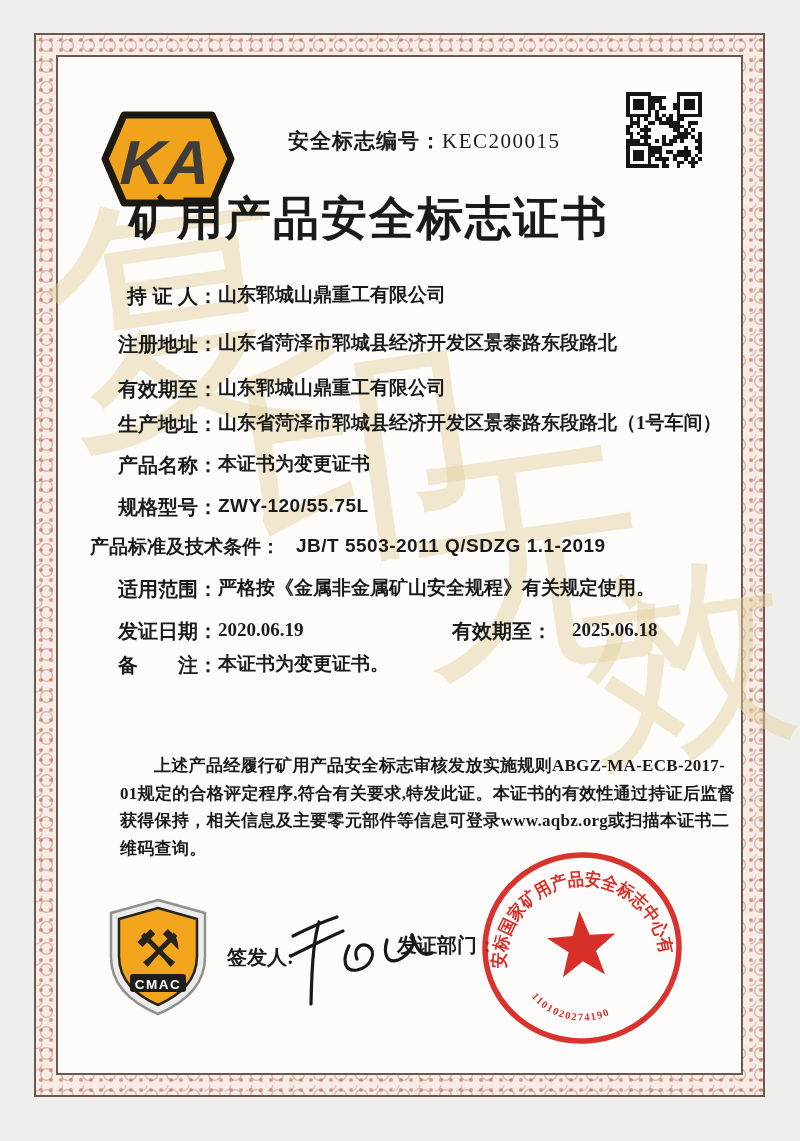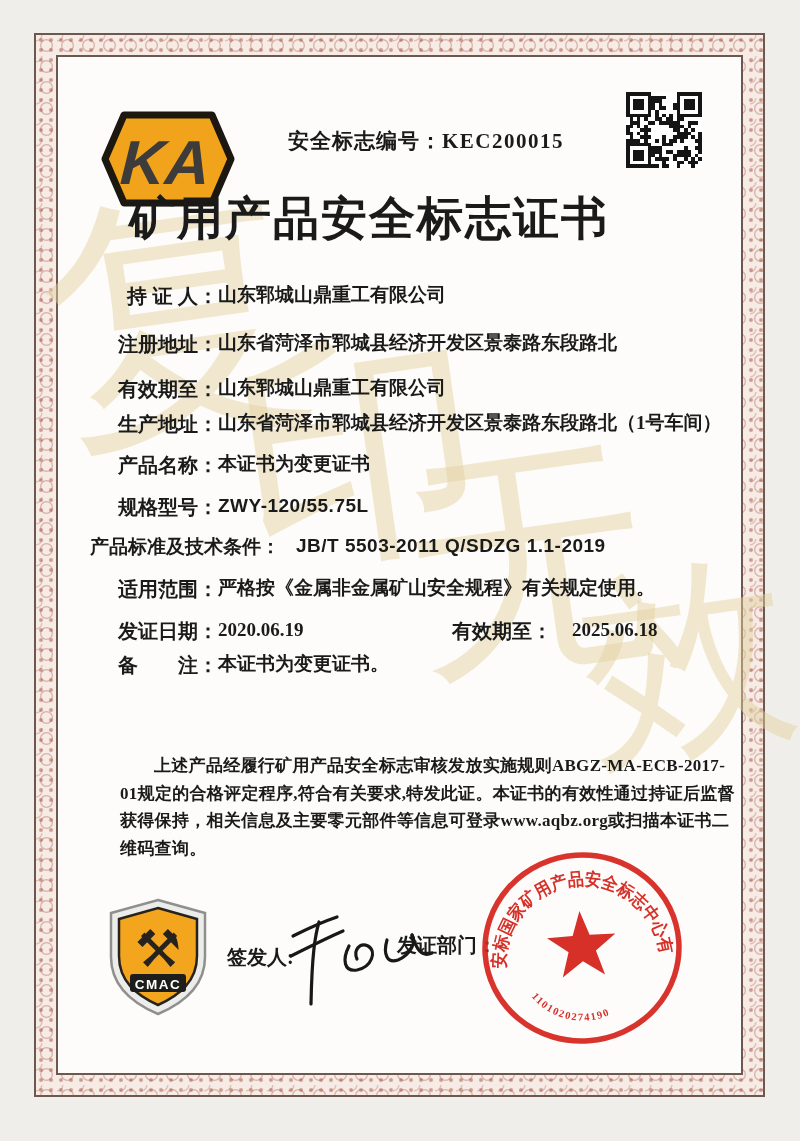--- a/index.html
+++ b/index.html
@@ -30,21 +30,21 @@
       pointer-events:none;user-select:none;}
   .wm1{left:44px;top:185px;font-size:268px;}
   .wm2{left:238px;top:328px;font-size:244px;}
   .wm3{left:408px;top:438px;font-size:244px;}
   .wm4{left:582px;top:552px;font-size:212px;}
   
   .layer{position:absolute;inset:0;z-index:2;}
   .ka{position:absolute;left:100px;top:110px;width:136px;height:98px;}
   .certno{position:absolute;left:288px;top:127px;font-size:21px;font-weight:700;
           letter-spacing:1px;white-space:nowrap;}
-  .certno .num{font-weight:700;letter-spacing:1.5px;}
+  .certno .num{font-weight:400;letter-spacing:1.5px;}
   .qr{position:absolute;left:626px;top:92px;width:76px;height:76px;background:#fff;}
   .title{position:absolute;left:34px;width:670px;top:188px;text-align:center;
          font-size:46px;font-weight:900;letter-spacing:2px;white-space:nowrap;}
   
   .row{position:absolute;left:90px;right:78px;display:flex;align-items:flex-start;}
   .lab{flex:none;width:128px;font-family:"Liberation Sans",sans-serif;
        font-weight:700;font-size:20px;white-space:nowrap;text-align:right;}
   .val{font-size:19px;font-weight:700;line-height:24px;}
   .val.latin{font-family:"Liberation Sans",sans-serif;font-weight:700;letter-spacing:.5px;}
   .r0{top:283px}.r1{top:331px}.r2{top:376px}.r3{top:411px}.r4{top:452px}

